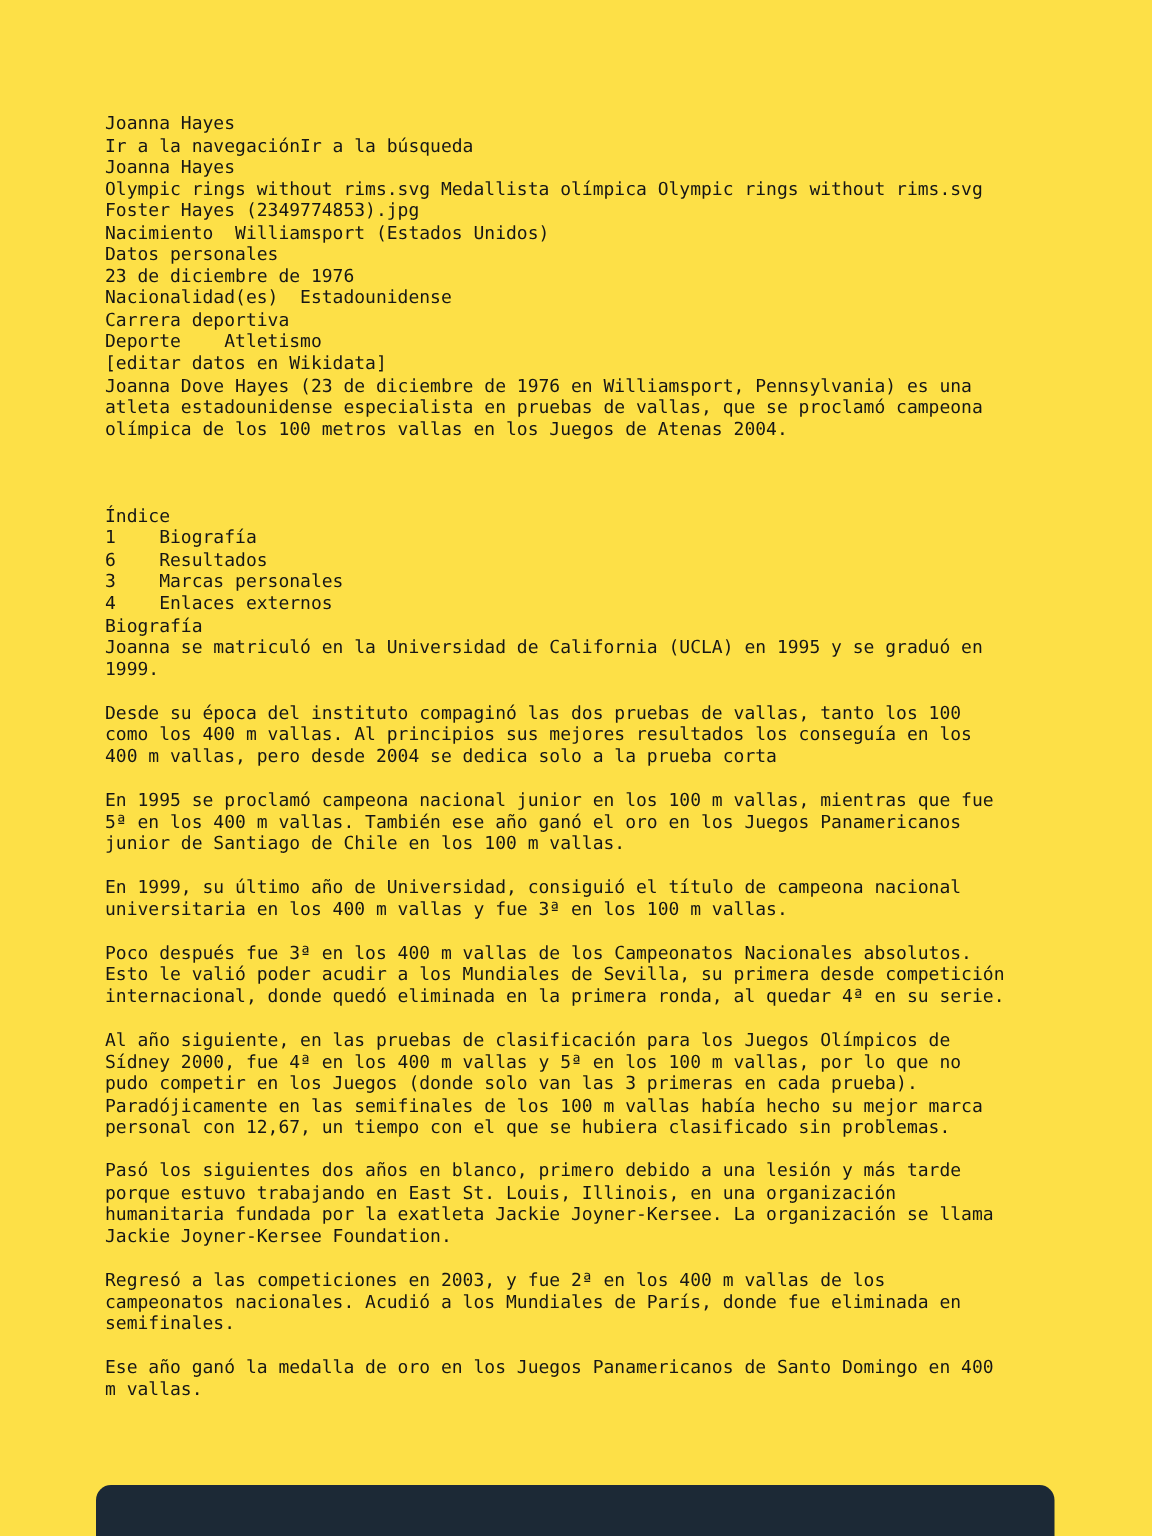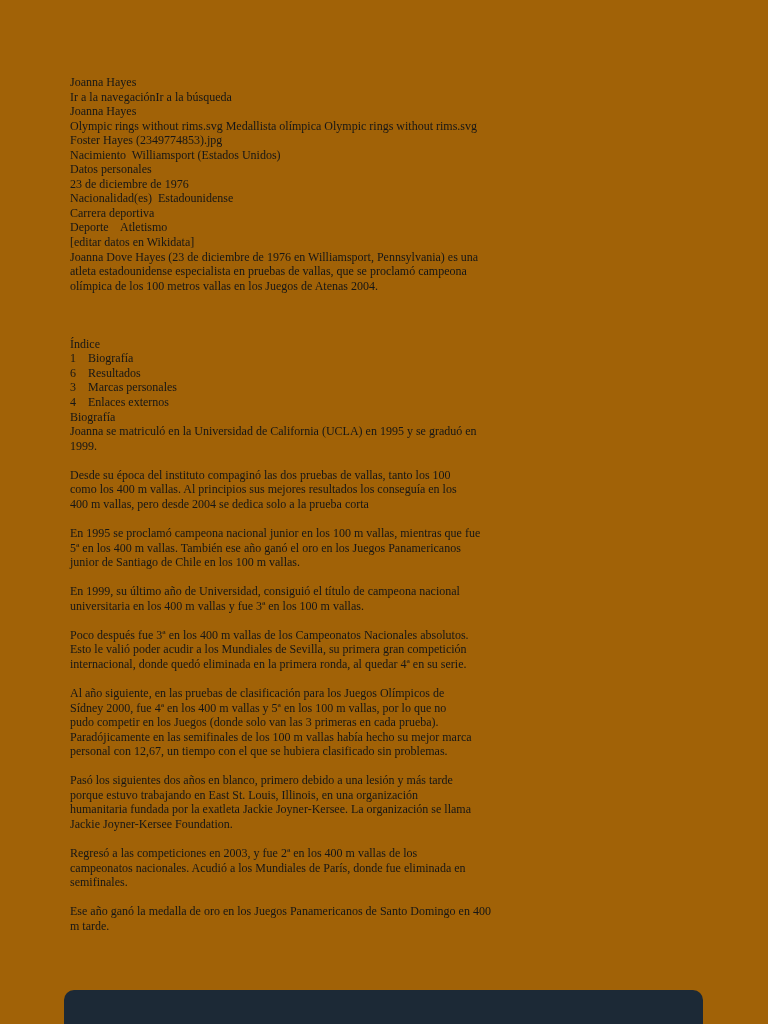--- a/index.html
+++ b/index.html
@@ -10,22 +10,21 @@
   body {
     width: 768px;
     height: 1024px;
     overflow: hidden;
     position: relative;
     font-family: "DejaVu Sans Mono", "Liberation Mono", monospace;
   }
   .page {
     position: absolute;
     inset: 0;
-    background: #a16207;
-    font-family: Liberation Serif, serif;
+    background: #fde047;
   }
   .text-block {
     position: absolute;
     top: 75px;
     left: 70px;
     right: 10px;
     font-size: 12px;
     color: #161616;
     font-weight: 400;
   }
@@ -82,35 +81,35 @@
       <div class="line">400 m vallas, pero desde 2004 se dedica solo a la prueba corta</div>
       <div class="line"></div>
       <div class="line">En 1995 se proclamó campeona nacional junior en los 100 m vallas, mientras que fue</div>
       <div class="line">5ª en los 400 m vallas. También ese año ganó el oro en los Juegos Panamericanos</div>
       <div class="line">junior de Santiago de Chile en los 100 m vallas.</div>
       <div class="line"></div>
       <div class="line">En 1999, su último año de Universidad, consiguió el título de campeona nacional</div>
       <div class="line">universitaria en los 400 m vallas y fue 3ª en los 100 m vallas.</div>
       <div class="line"></div>
       <div class="line">Poco después fue 3ª en los 400 m vallas de los Campeonatos Nacionales absolutos.</div>
-      <div class="line">Esto le valió poder acudir a los Mundiales de Sevilla, su primera gran competición</div>
+      <div class="line">Esto le valió poder acudir a los Mundiales de Sevilla, su primera desde competición</div>
       <div class="line">internacional, donde quedó eliminada en la primera ronda, al quedar 4ª en su serie.</div>
       <div class="line"></div>
       <div class="line">Al año siguiente, en las pruebas de clasificación para los Juegos Olímpicos de</div>
       <div class="line">Sídney 2000, fue 4ª en los 400 m vallas y 5ª en los 100 m vallas, por lo que no</div>
       <div class="line">pudo competir en los Juegos (donde solo van las 3 primeras en cada prueba).</div>
       <div class="line">Paradójicamente en las semifinales de los 100 m vallas había hecho su mejor marca</div>
       <div class="line">personal con 12,67, un tiempo con el que se hubiera clasificado sin problemas.</div>
       <div class="line"></div>
       <div class="line">Pasó los siguientes dos años en blanco, primero debido a una lesión y más tarde</div>
       <div class="line">porque estuvo trabajando en East St. Louis, Illinois, en una organización</div>
       <div class="line">humanitaria fundada por la exatleta Jackie Joyner-Kersee. La organización se llama</div>
       <div class="line">Jackie Joyner-Kersee Foundation.</div>
       <div class="line"></div>
       <div class="line">Regresó a las competiciones en 2003, y fue 2ª en los 400 m vallas de los</div>
       <div class="line">campeonatos nacionales. Acudió a los Mundiales de París, donde fue eliminada en</div>
       <div class="line">semifinales.</div>
       <div class="line"></div>
       <div class="line">Ese año ganó la medalla de oro en los Juegos Panamericanos de Santo Domingo en 400</div>
-      <div class="line">m tarde.</div>
+      <div class="line">m vallas.</div>
     </div>
   <div class="footer-bar" style="background: rgb(28, 41, 54);"></div>
 </div>
 
 </body></html>

